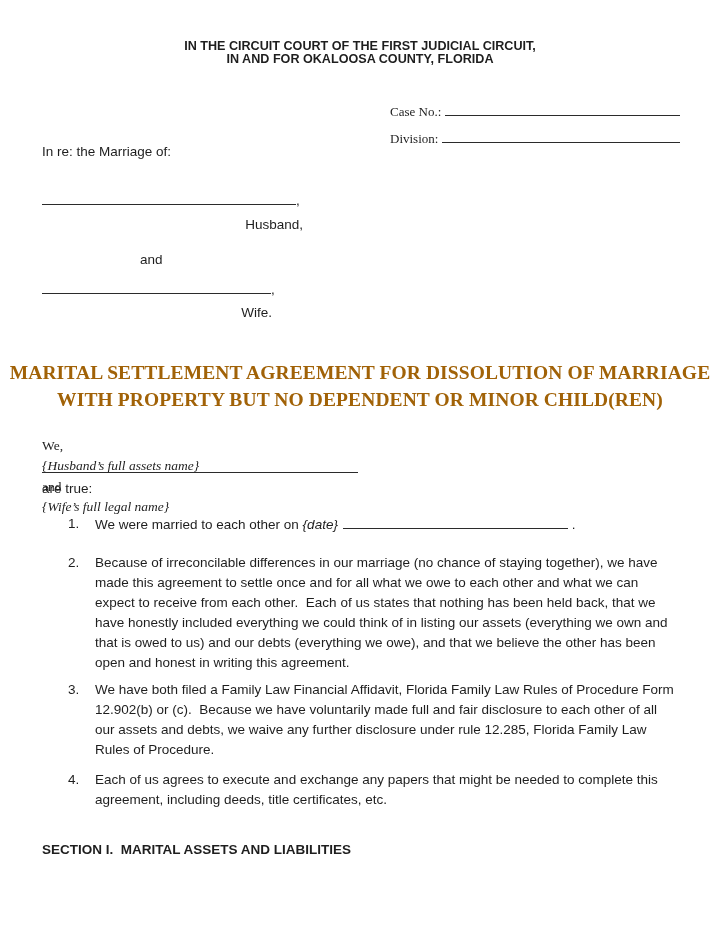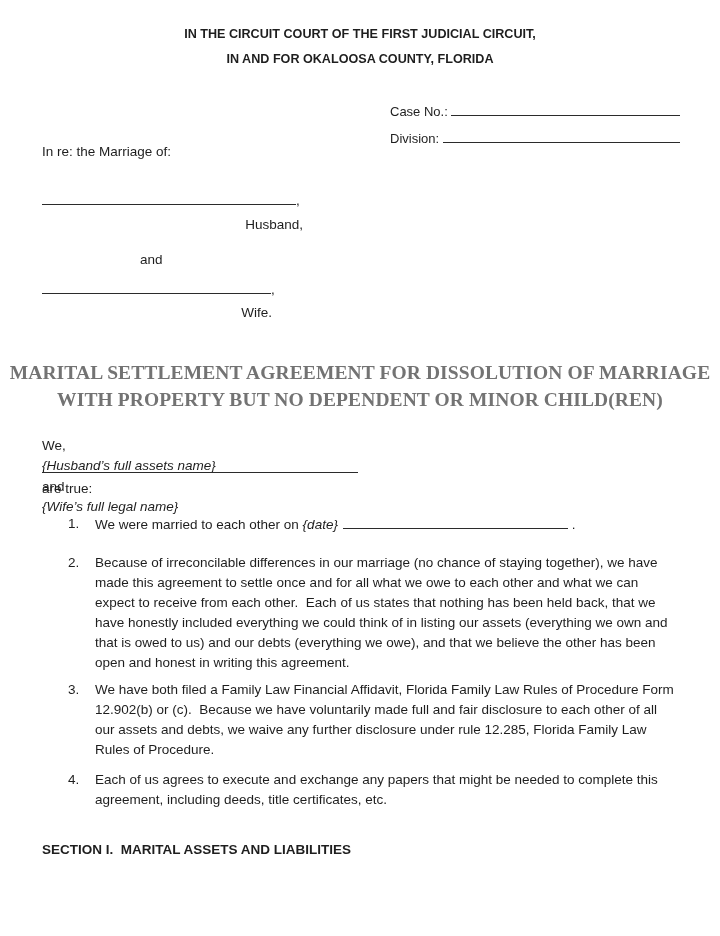--- a/index.html
+++ b/index.html
@@ -16,46 +16,46 @@
   .pre{white-space:pre;}
   .prewrap{white-space:pre-wrap;}
   .center{left:0;right:0;text-align:center;}
   .bold{font-weight:700;}
   .blank{
     display:inline-block;
     height:14px;
     border-bottom:1.4px solid #2b2b2b;
     vertical-align:baseline;
   }
-  .flexline{display:flex;align-items:baseline;}
+  .flexline{display:flex;align-items:baseline;font-family:Liberation Serif, serif;}
   .grow{flex:1 1 auto;}
   .courthead{font-size:12.6px;font-weight:700;line-height:21px;}
   .body-txt{font-size:13.5px;line-height:20px;}
   .doc-title{
     font-family:"Liberation Serif", serif;
     font-weight:700;
     font-size:19.5px;
     line-height:27px;
-    color:#737373;
+    color:#a16207;
     letter-spacing:0.1px;
   }
   .caserow{width:290px;font-size:13px;line-height:21px;}
   .item{display:flex;align-items:flex-start;}
   .num{flex:0 0 27px;}
   .itext{flex:1 1 auto;}
   .right{text-align:right;}
   i{font-style:italic;}
   .footer-txt{font-size:12.2px;line-height:19.5px;color:#222;}
 </style>
 </head>
 <body>
 
 <div class="page">
 
-  <div class="abs center courthead" style="top:24px;">IN THE CIRCUIT COURT OF THE FIRST JUDICIAL CIRCUIT,</div>
+  <div class="abs center courthead" style="top:36px;">IN THE CIRCUIT COURT OF THE FIRST JUDICIAL CIRCUIT,</div>
   <div class="abs center courthead" style="top:49px;">IN AND FOR OKALOOSA COUNTY, FLORIDA</div>
 
   <div class="abs caserow flexline" style="left:390px;top:101px;">
     <span class="pre">Case No.: </span>
     <span class="blank grow"></span>
   </div>
   <div class="abs caserow flexline" style="left:390px;top:128px;">
     <span class="pre">Division: </span>
     <span class="blank grow"></span>
   </div>

